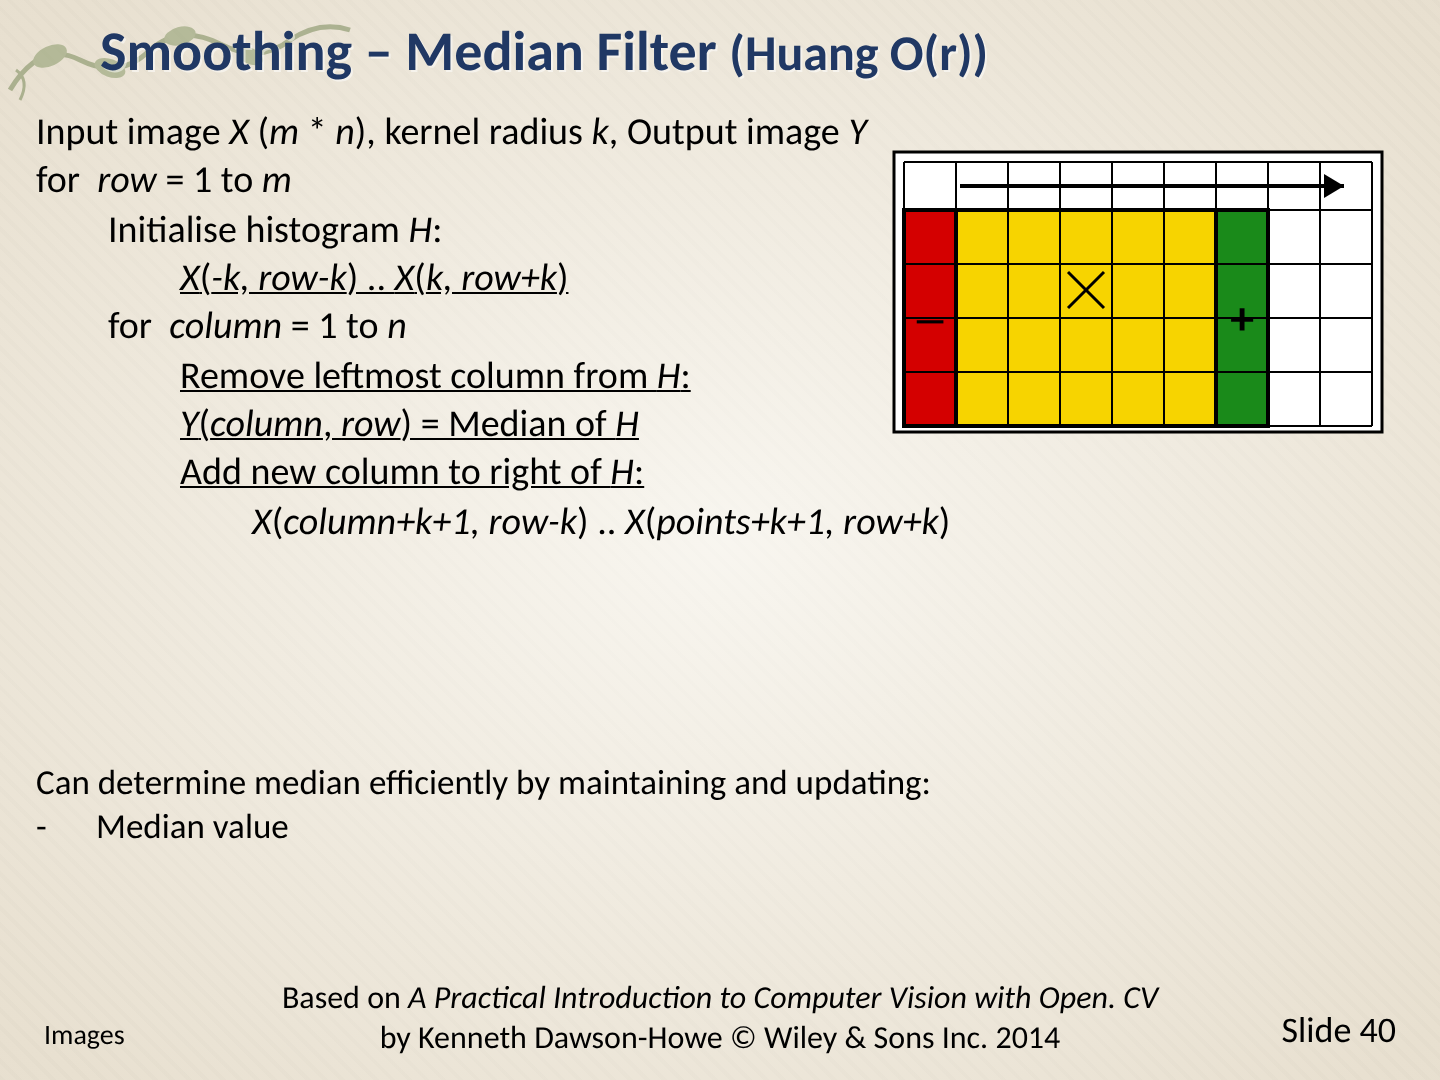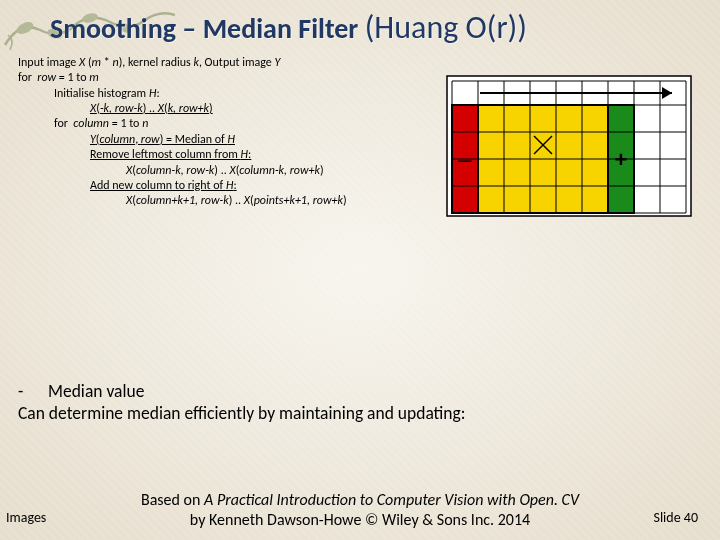--- a/index.html
+++ b/index.html
@@ -22,27 +22,27 @@
   }
   .title {
     position: absolute;
     top: 8px;
     left: 50px;
     font-size: 28px;
     font-weight: 700;
     color: #203864;
     text-shadow: 1px 1px 0 rgba(255,255,255,0.5);
   }
-  .title .sub { font-size: 32px; font-weight: 400; }
+  .title .sub { font-size: 25px; font-weight: 700; }
   .algo {
     position: absolute;
     top: 55px;
     left: 18px;
     right: 18px;
-    font-size: 12px;
+    font-size: 19px;
     color: #000;
     line-height: 1.28;
   }
   .algo div { white-space: pre; }
   .i { font-style: italic; }
   .ind1 { padding-left: 36px; }
   .ind2 { padding-left: 72px; text-decoration: underline; }
   .ind3 { padding-left: 108px; }
   .note {
     position: absolute;
@@ -50,39 +50,39 @@
     left: 18px;
     right: 18px;
     font-size: 17.5px;
     color: #000;
     line-height: 1.28;
   }
   .note .dash { display: inline-block; width: 30px; }
   .footer-left {
     position: absolute;
     bottom: 14px;
-    left: 6px;
+    left: 22px;
     font-size: 14px;
     color: #000;
   }
   .footer-center {
     position: absolute;
     bottom: 10px;
     left: 0; right: 0;
     text-align: center;
     font-size: 16px;
     color: #000;
     line-height: 1.25;
   }
   .footer-center .book { font-style: italic; }
   .footer-right {
     position: absolute;
     bottom: 14px;
     right: 22px;
-    font-size: 14px;
+    font-size: 18px;
     color: #000;
   }
   .diagram {
     position: absolute;
     top: 75px;
     right: 28px;
     width: 246px;
     height: 142px;
   }
 </style>
@@ -102,23 +102,22 @@
   <span>Smoothing – Median Filter</span>
   <span class="sub">(Huang O(r))</span>
 </div>
 
 <div class="algo">
   <div><span>Input image </span><span class="i">X</span><span> (</span><span class="i">m</span><span> * </span><span class="i">n</span><span>), kernel radius </span><span class="i">k</span><span>, Output image </span><span class="i">Y</span></div>
   <div><span>for  </span><span class="i">row</span><span> = 1 to </span><span class="i">m</span></div>
   <div class="ind1"><span>Initialise histogram </span><span class="i">H</span><span>:</span></div>
   <div class="ind2"><span class="i">X</span><span>(</span><span class="i">-k, row-k</span><span>) .. </span><span class="i">X</span><span>(</span><span class="i">k, row+k</span><span>)</span></div>
   <div class="ind1"><span>for  </span><span class="i">column</span><span> = 1 to </span><span class="i">n</span></div>
+  <div class="ind2"><span>Remove leftmost column from </span><span class="i">H</span><span>:</span></div>
   <div class="ind2"><span class="i">Y</span><span>(</span><span class="i">column</span><span>, </span><span class="i">row</span><span>) = Median of </span><span class="i">H</span></div>
-  <div class="ind2"><span>Remove leftmost column from </span><span class="i">H</span><span>:</span></div>
-  <div class="ind3"><span class="i">X</span><span>(</span><span class="i">column-k, row-k</span><span>) .. </span><span class="i">X</span><span>(</span><span class="i">column-k, row+k</span><span>)</span></div>
   <div class="ind2"><span>Add new column to right of </span><span class="i">H</span><span>:</span></div>
   <div class="ind3"><span class="i">X</span><span>(</span><span class="i">column+k+1, row-k</span><span>) .. </span><span class="i">X</span><span>(</span><span class="i">points+k+1, row+k</span><span>)</span></div>
 </div>
 
 <svg class="diagram" viewBox="0 0 246 142">
 
   <rect x="1" y="1" width="244" height="140" fill="#ffffff" stroke="#000" stroke-width="1.5"></rect>
 
   <g>
 
@@ -166,21 +165,21 @@
 
   <g stroke="#000" stroke-width="1.5">
     <line x1="88" y1="61" x2="106" y2="79"></line>
     <line x1="106" y1="61" x2="88" y2="79"></line>
   </g>
 
   <text x="175" y="92" font-size="22" font-family="Arial" font-weight="bold" text-anchor="middle" fill="#000">+</text>
 </svg>
 
 <div class="note">
+  <div>Can determine median efficiently by maintaining and updating:</div>
   <div><span class="dash">-</span><span>Median value</span></div>
-  <div>Can determine median efficiently by maintaining and updating:</div>
 </div>
 
 <div class="footer-left">Images</div>
 <div class="footer-center">
   <span>Based on  </span><span class="book">A Practical Introduction to Computer Vision with Open. CV</span><br><span>  by Kenneth Dawson-Howe © Wiley &amp; Sons Inc. 2014</span>
 </div>
 <div class="footer-right">Slide 40</div>
 
 </body></html>

